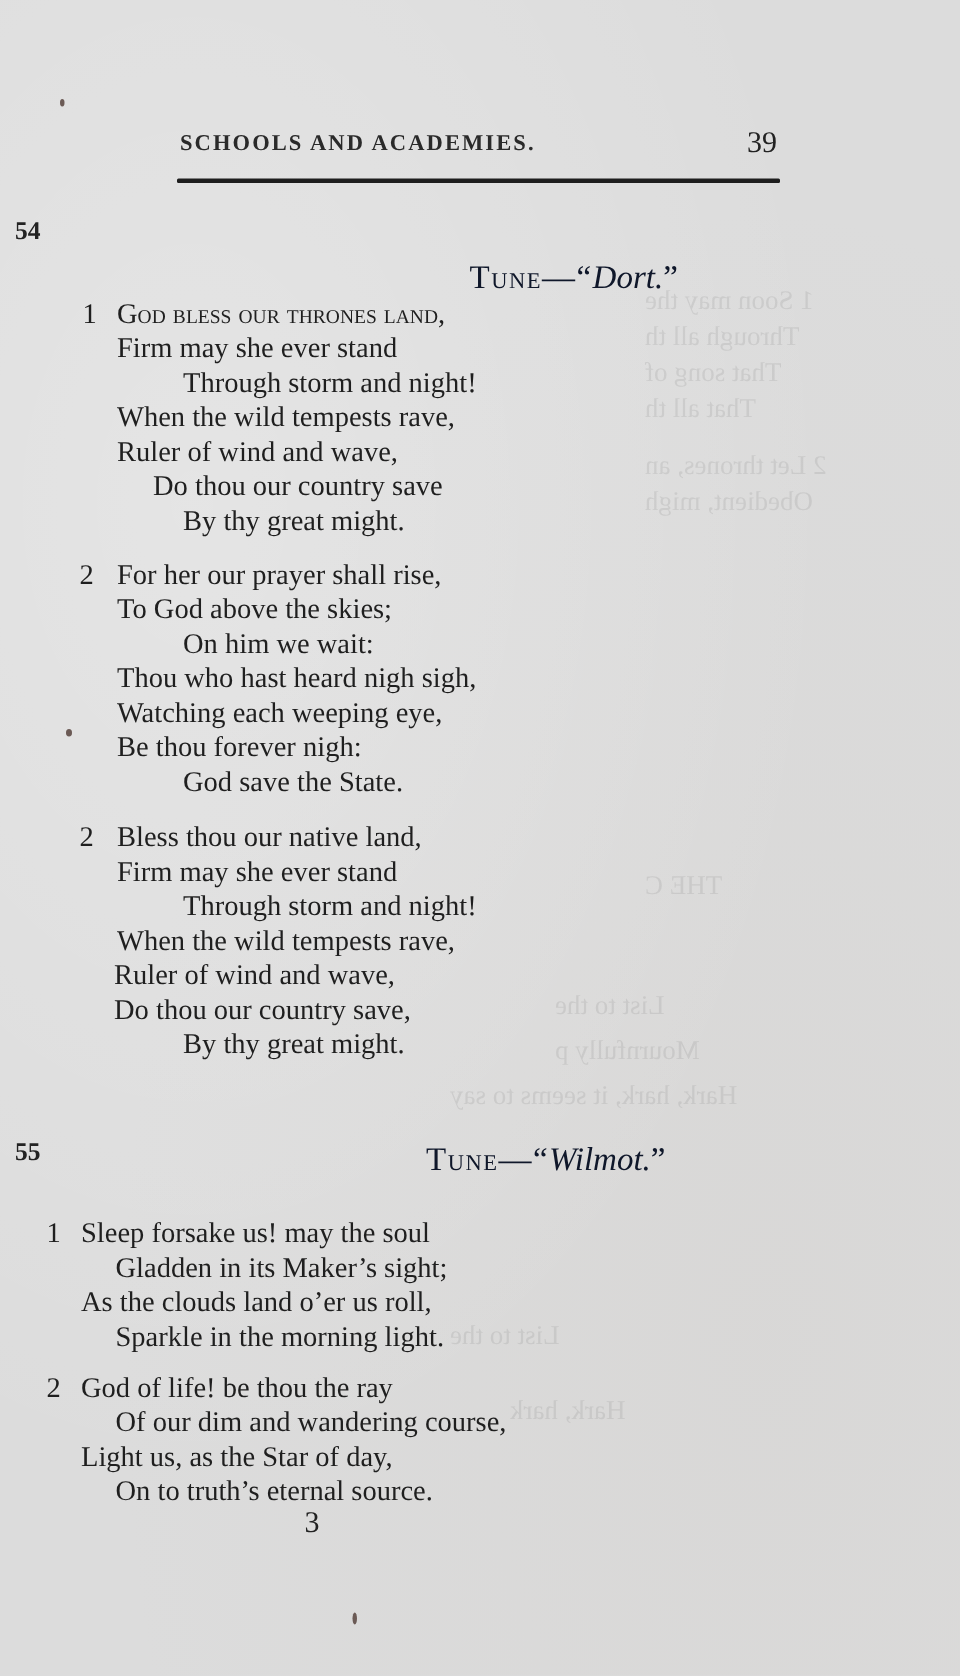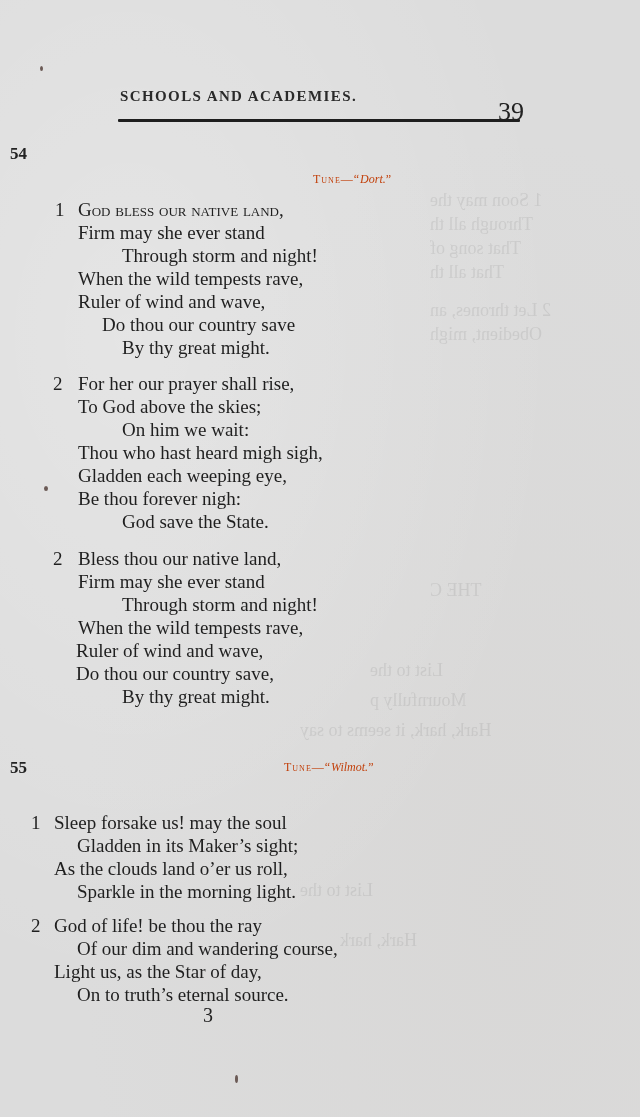--- a/index.html
+++ b/index.html
@@ -37,23 +37,22 @@
       top: 0;
       font-size: 15px;
       letter-spacing: 1.4px;
       font-weight: bold;
       color: #2a2a2a;
     }
     .page-number {
       position: absolute;
       left: 378px;
       top: -4px;
-      font-size: 26px;
+      font-size: 20px;
       color: #222;
-      margin-top: 13px;
     }
     .header-rule {
       position: absolute;
       left: 118px;
       top: 119px;
       width: 402px;
       height: 3px;
       background: #1e1e1e;
       border-radius: 1px;
     }
@@ -66,22 +65,22 @@
     }
     .hymn-title {
       position: absolute;
       font-size: 18px;
       font-weight: bold;
       letter-spacing: 4px;
       color: #232323;
     }
     .tune {
       position: absolute;
-      font-size: 12px;
-      color: #c2410c;
+      font-size: 22px;
+      color: #0f172a;
       white-space: nowrap;
     }
     .tune .tune-label {
       font-variant: small-caps;
       letter-spacing: 1px;
     }
     .tune .tune-name {
       font-style: italic;
     }
     .stanza {
@@ -155,36 +154,36 @@
   </div>
   <div class="header-rule"></div>
 
   <span class="hymn-number" style="left:10px; top:144px;">54</span>
   <div class="tune" style="left:313px; top:172px;">
     <span class="tune-label">Tune—“</span><span class="tune-name">Dort.</span><span>”</span>
   </div>
 
   <div class="stanza">
     <span class="stanza-num" style="left:55px; top:198px;">1</span>
-    <span class="line sc" style="left:78px; top:198px;">God bless our native land,</span>
+    <span class="line sc" style="left:78px; top:198px;">God bless our thrones land,</span>
     <span class="line" style="left:78px; top:221px;">Firm may she ever stand</span>
     <span class="line" style="left:122px; top:244px;">Through storm and night!</span>
     <span class="line" style="left:78px; top:267px;">When the wild tempests rave,</span>
     <span class="line" style="left:78px; top:290px;">Ruler of wind and wave,</span>
     <span class="line" style="left:78px; top:313px;margin-left:24px;">Do thou our country save</span>
     <span class="line" style="left:122px; top:336px;">By thy great might.</span>
   </div>
 
   <div class="stanza">
     <span class="stanza-num" style="left:53px; top:372px;">2</span>
     <span class="line" style="left:78px; top:372px;">For her our prayer shall rise,</span>
     <span class="line" style="left:78px; top:395px;">To God above the skies;</span>
     <span class="line" style="left:122px; top:418px;">On him we wait:</span>
-    <span class="line" style="left:78px; top:441px;">Thou who hast heard migh sigh,</span>
-    <span class="line" style="left:78px; top:464px;">Gladden each weeping eye,</span>
+    <span class="line" style="left:78px; top:441px;">Thou who hast heard nigh sigh,</span>
+    <span class="line" style="left:78px; top:464px;">Watching each weeping eye,</span>
     <span class="line" style="left:78px; top:487px;">Be thou forever nigh:</span>
     <span class="line" style="left:122px; top:510px;">God save the State.</span>
   </div>
 
   <div class="stanza">
     <span class="stanza-num" style="left:53px; top:547px;">2</span>
     <span class="line" style="left:78px; top:547px;">Bless thou our native land,</span>
     <span class="line" style="left:78px; top:570px;">Firm may she ever stand</span>
     <span class="line" style="left:122px; top:593px;">Through storm and night!</span>
     <span class="line" style="left:78px; top:616px;">When the wild tempests rave,</span>

